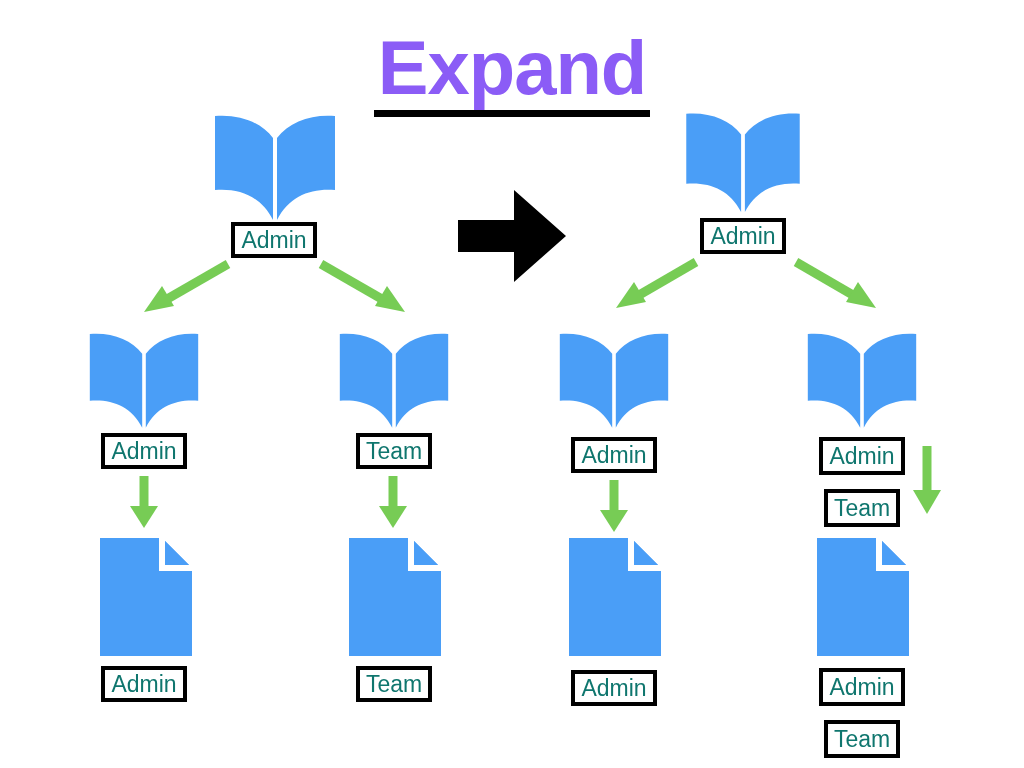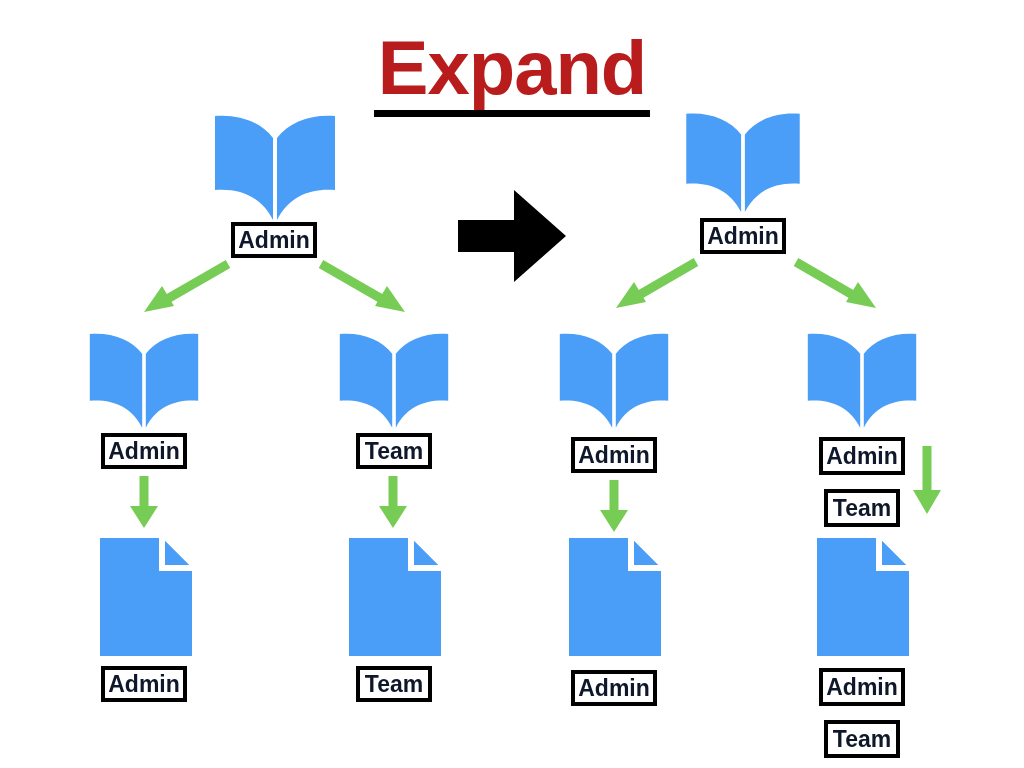--- a/index.html
+++ b/index.html
@@ -24,38 +24,38 @@
 
   
   #title {
     position: absolute;
     left: 0;
     top: 30px;
     width: 1024px;
     text-align: center;
     font-size: 76px;
     font-weight: bold;
-    color: #b91c1c;
+    color: #8b5cf6;
     letter-spacing: -1px;
     line-height: 1;
   }
   #title .under {
     border-bottom: 7px solid #000;
     padding: 0 4px 4px 4px;
     display: inline-block;
   }
 
   
   .chip {
     position: absolute;
     box-sizing: border-box;
     background: #ffffff;
     border: 4px solid #000000;
-    color: #0f172a;
-    font-weight: bold;
+    color: #0f766e;
+    font-weight: normal;
     display: flex;
     align-items: center;
     justify-content: center;
     line-height: 1;
     white-space: nowrap;
   }
 
   
   .icon-wrap { position: absolute; }
   .icon-wrap svg { display: block; }

